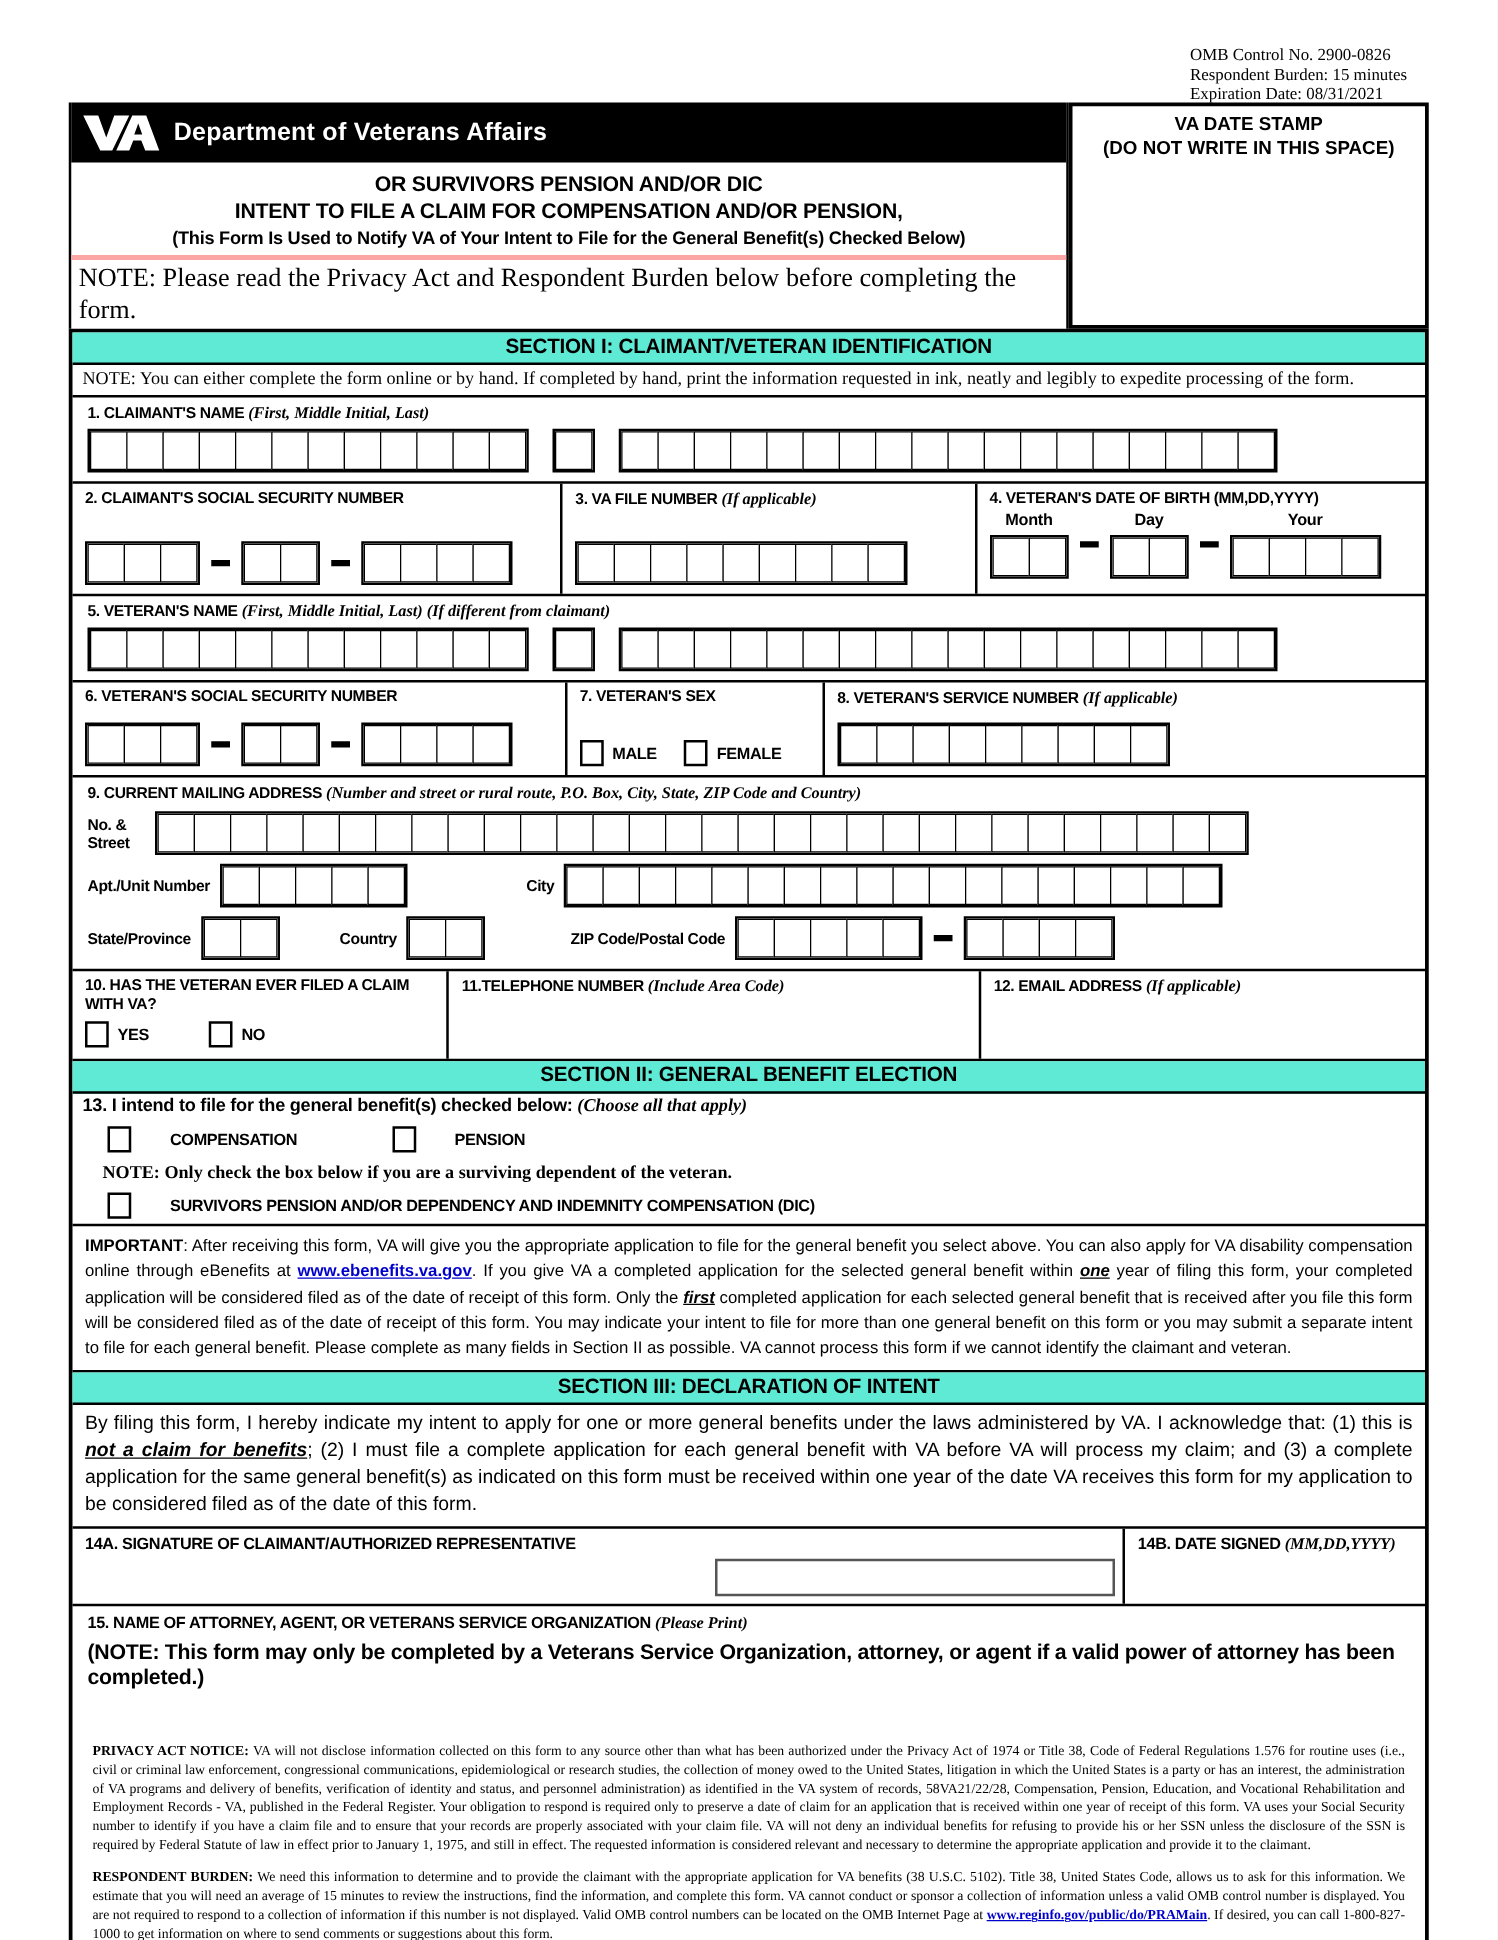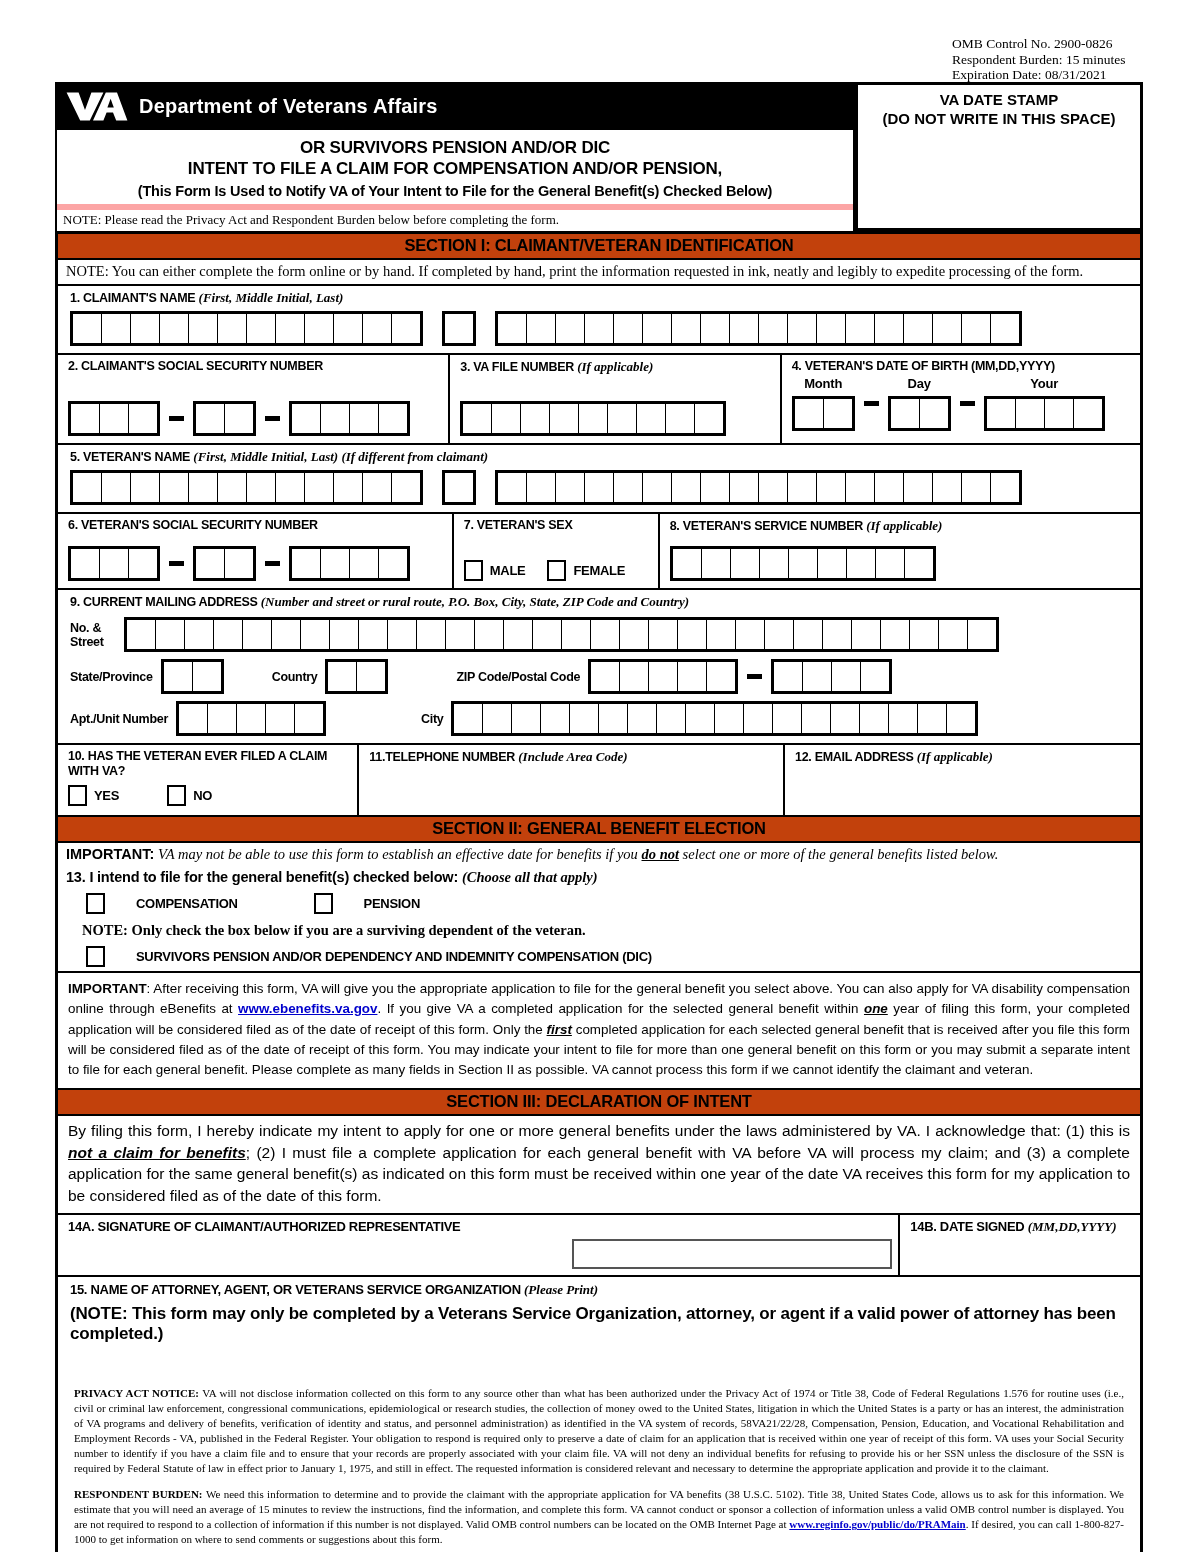--- a/index.html
+++ b/index.html
@@ -13,26 +13,26 @@
 
   
   .top-area { display:flex; }
   .top-left { width:800px; border-left:2px solid #000; border-right:2px solid #000; }
   .black-bar { background:#000; color:#fff; height:48px; display:flex; align-items:center; padding-left:8px; }
   .va-logo { width:64px; height:36px; flex:none; }
   .agency { font-size:20px; font-weight:bold; margin-left:10px; letter-spacing:0.2px; }
   .title-block { text-align:center; padding:7px 6px 5px; }
   .t1 { font-weight:bold; font-size:17px; line-height:21px; letter-spacing:-0.2px; }
   .subtitle { font-weight:bold; font-size:14.5px; margin-top:4px; letter-spacing:-0.2px; }
-  .hdr-note { border-top:6px solid #fca5a5; font-family:"Liberation Serif", serif; font-size:13px; padding:2px 6px 3px; }
+  .hdr-note { border-top:4px solid #fca5a5; font-family:"Liberation Serif", serif; font-size:21px; padding:2px 6px 3px; }
   .stamp-box { width:288px; border:3px solid #000; text-align:center; font-weight:bold; font-size:15px; padding-top:5px; line-height:19px; }
 
   
   .main { border:3px solid #000; border-top:3px solid #000; }
-  .sec-hdr { background:#c2410c; text-align:center; font-weight:bold; font-size:16.5px; padding:2px 0 3px; border-bottom:2px solid #000; letter-spacing:-0.2px; }
+  .sec-hdr { background:#5eead4; text-align:center; font-weight:bold; font-size:16.5px; padding:2px 0 3px; border-bottom:2px solid #000; letter-spacing:-0.2px; }
 
   .s-note { font-family:"Liberation Serif", serif; font-size:14.5px; padding:3px 8px 4px; border-bottom:2px solid #000; }
 
   .field { border-bottom:2px solid #000; padding:4px 12px 7px; }
   .fl { font-size:12.5px; font-weight:bold; letter-spacing:-0.3px; line-height:15px; }
   .hint { font-family:"Liberation Serif", serif; font-style:italic; font-weight:bold; font-size:13px; letter-spacing:0; }
 
   .cols { display:flex; border-bottom:2px solid #000; }
   .col { padding:4px 10px 7px; display:flex; flex-direction:column; }
   .col + .col { border-left:2px solid #000; }
@@ -386,71 +386,71 @@
               <div class="bx"></div>
               <div class="bx"></div>
               <div class="bx"></div>
               <div class="bx"></div>
               <div class="bx"></div>
               <div class="bx"></div>
               <div class="bx"></div>
             </div>
         </div>
         <div class="addr-row">
+          <span class="addr-lab">Apt./Unit Number</span>
+          <div class="bxg">
+              <div class="bx"></div>
+              <div class="bx"></div>
+              <div class="bx"></div>
+              <div class="bx"></div>
+              <div class="bx"></div>
+            </div>
+          <span class="addr-lab" style="margin-left:95px;">City</span>
+          <div class="bxg">
+              <div class="bx"></div>
+              <div class="bx"></div>
+              <div class="bx"></div>
+              <div class="bx"></div>
+              <div class="bx"></div>
+              <div class="bx"></div>
+              <div class="bx"></div>
+              <div class="bx"></div>
+              <div class="bx"></div>
+              <div class="bx"></div>
+              <div class="bx"></div>
+              <div class="bx"></div>
+              <div class="bx"></div>
+              <div class="bx"></div>
+              <div class="bx"></div>
+              <div class="bx"></div>
+              <div class="bx"></div>
+              <div class="bx"></div>
+            </div>
+        </div>
+        <div class="addr-row">
           <span class="addr-lab">State/Province</span>
           <div class="bxg">
               <div class="bx"></div>
               <div class="bx"></div>
             </div>
           <span class="addr-lab" style="margin-left:48px;">Country</span>
           <div class="bxg">
               <div class="bx"></div>
               <div class="bx"></div>
             </div>
           <span class="addr-lab" style="margin-left:68px;">ZIP Code/Postal Code</span>
           <div class="bxg">
               <div class="bx"></div>
               <div class="bx"></div>
               <div class="bx"></div>
               <div class="bx"></div>
               <div class="bx"></div>
             </div>
           <span class="dash"></span>
           <div class="bxg">
-              <div class="bx"></div>
-              <div class="bx"></div>
-              <div class="bx"></div>
-              <div class="bx"></div>
-            </div>
-        </div>
-        <div class="addr-row">
-          <span class="addr-lab">Apt./Unit Number</span>
-          <div class="bxg">
-              <div class="bx"></div>
-              <div class="bx"></div>
-              <div class="bx"></div>
-              <div class="bx"></div>
-              <div class="bx"></div>
-            </div>
-          <span class="addr-lab" style="margin-left:95px;">City</span>
-          <div class="bxg">
-              <div class="bx"></div>
-              <div class="bx"></div>
-              <div class="bx"></div>
-              <div class="bx"></div>
-              <div class="bx"></div>
-              <div class="bx"></div>
-              <div class="bx"></div>
-              <div class="bx"></div>
-              <div class="bx"></div>
-              <div class="bx"></div>
-              <div class="bx"></div>
-              <div class="bx"></div>
-              <div class="bx"></div>
-              <div class="bx"></div>
               <div class="bx"></div>
               <div class="bx"></div>
               <div class="bx"></div>
               <div class="bx"></div>
             </div>
         </div>
       </div>
 
       <div class="cols">
         <div class="col" style="width:301px; height:70px;">
@@ -467,21 +467,20 @@
           <div class="fl"><span>11.TELEPHONE NUMBER</span> <span class="hint">(Include Area Code)</span></div>
           <div class="push" style="height:20px;"></div>
         </div>
         <div class="col" style="width:359px;">
           <div class="fl"><span>12. EMAIL ADDRESS</span> <span class="hint">(If applicable)</span></div>
           <div class="push" style="height:20px;"></div>
         </div>
       </div>
 
       <div class="sec-hdr">SECTION II: GENERAL BENEFIT ELECTION</div>
-      <div class="imp1"><span class="lead">IMPORTANT:</span><span> VA may not be able to use this form to establish an effective date for benefits if you </span><span class="bu">do not</span><span> select one or more of the general benefits listed below.</span></div>
       <div class="q13"><span>13. I intend to file for the general benefit(s) checked below: </span><span class="ser-bi">(Choose all that apply)</span></div>
       <div class="cb-line">
         <span class="cb"></span>
         <span class="cbl">COMPENSATION</span>
         <span class="cb"></span>
         <span class="cbl">PENSION</span>
       </div>
       <div class="note2"><span>NOTE: </span><span>Only check the box below if you are a surviving dependent of the veteran.</span></div>
       <div class="cb-line">
         <span class="cb"></span>

